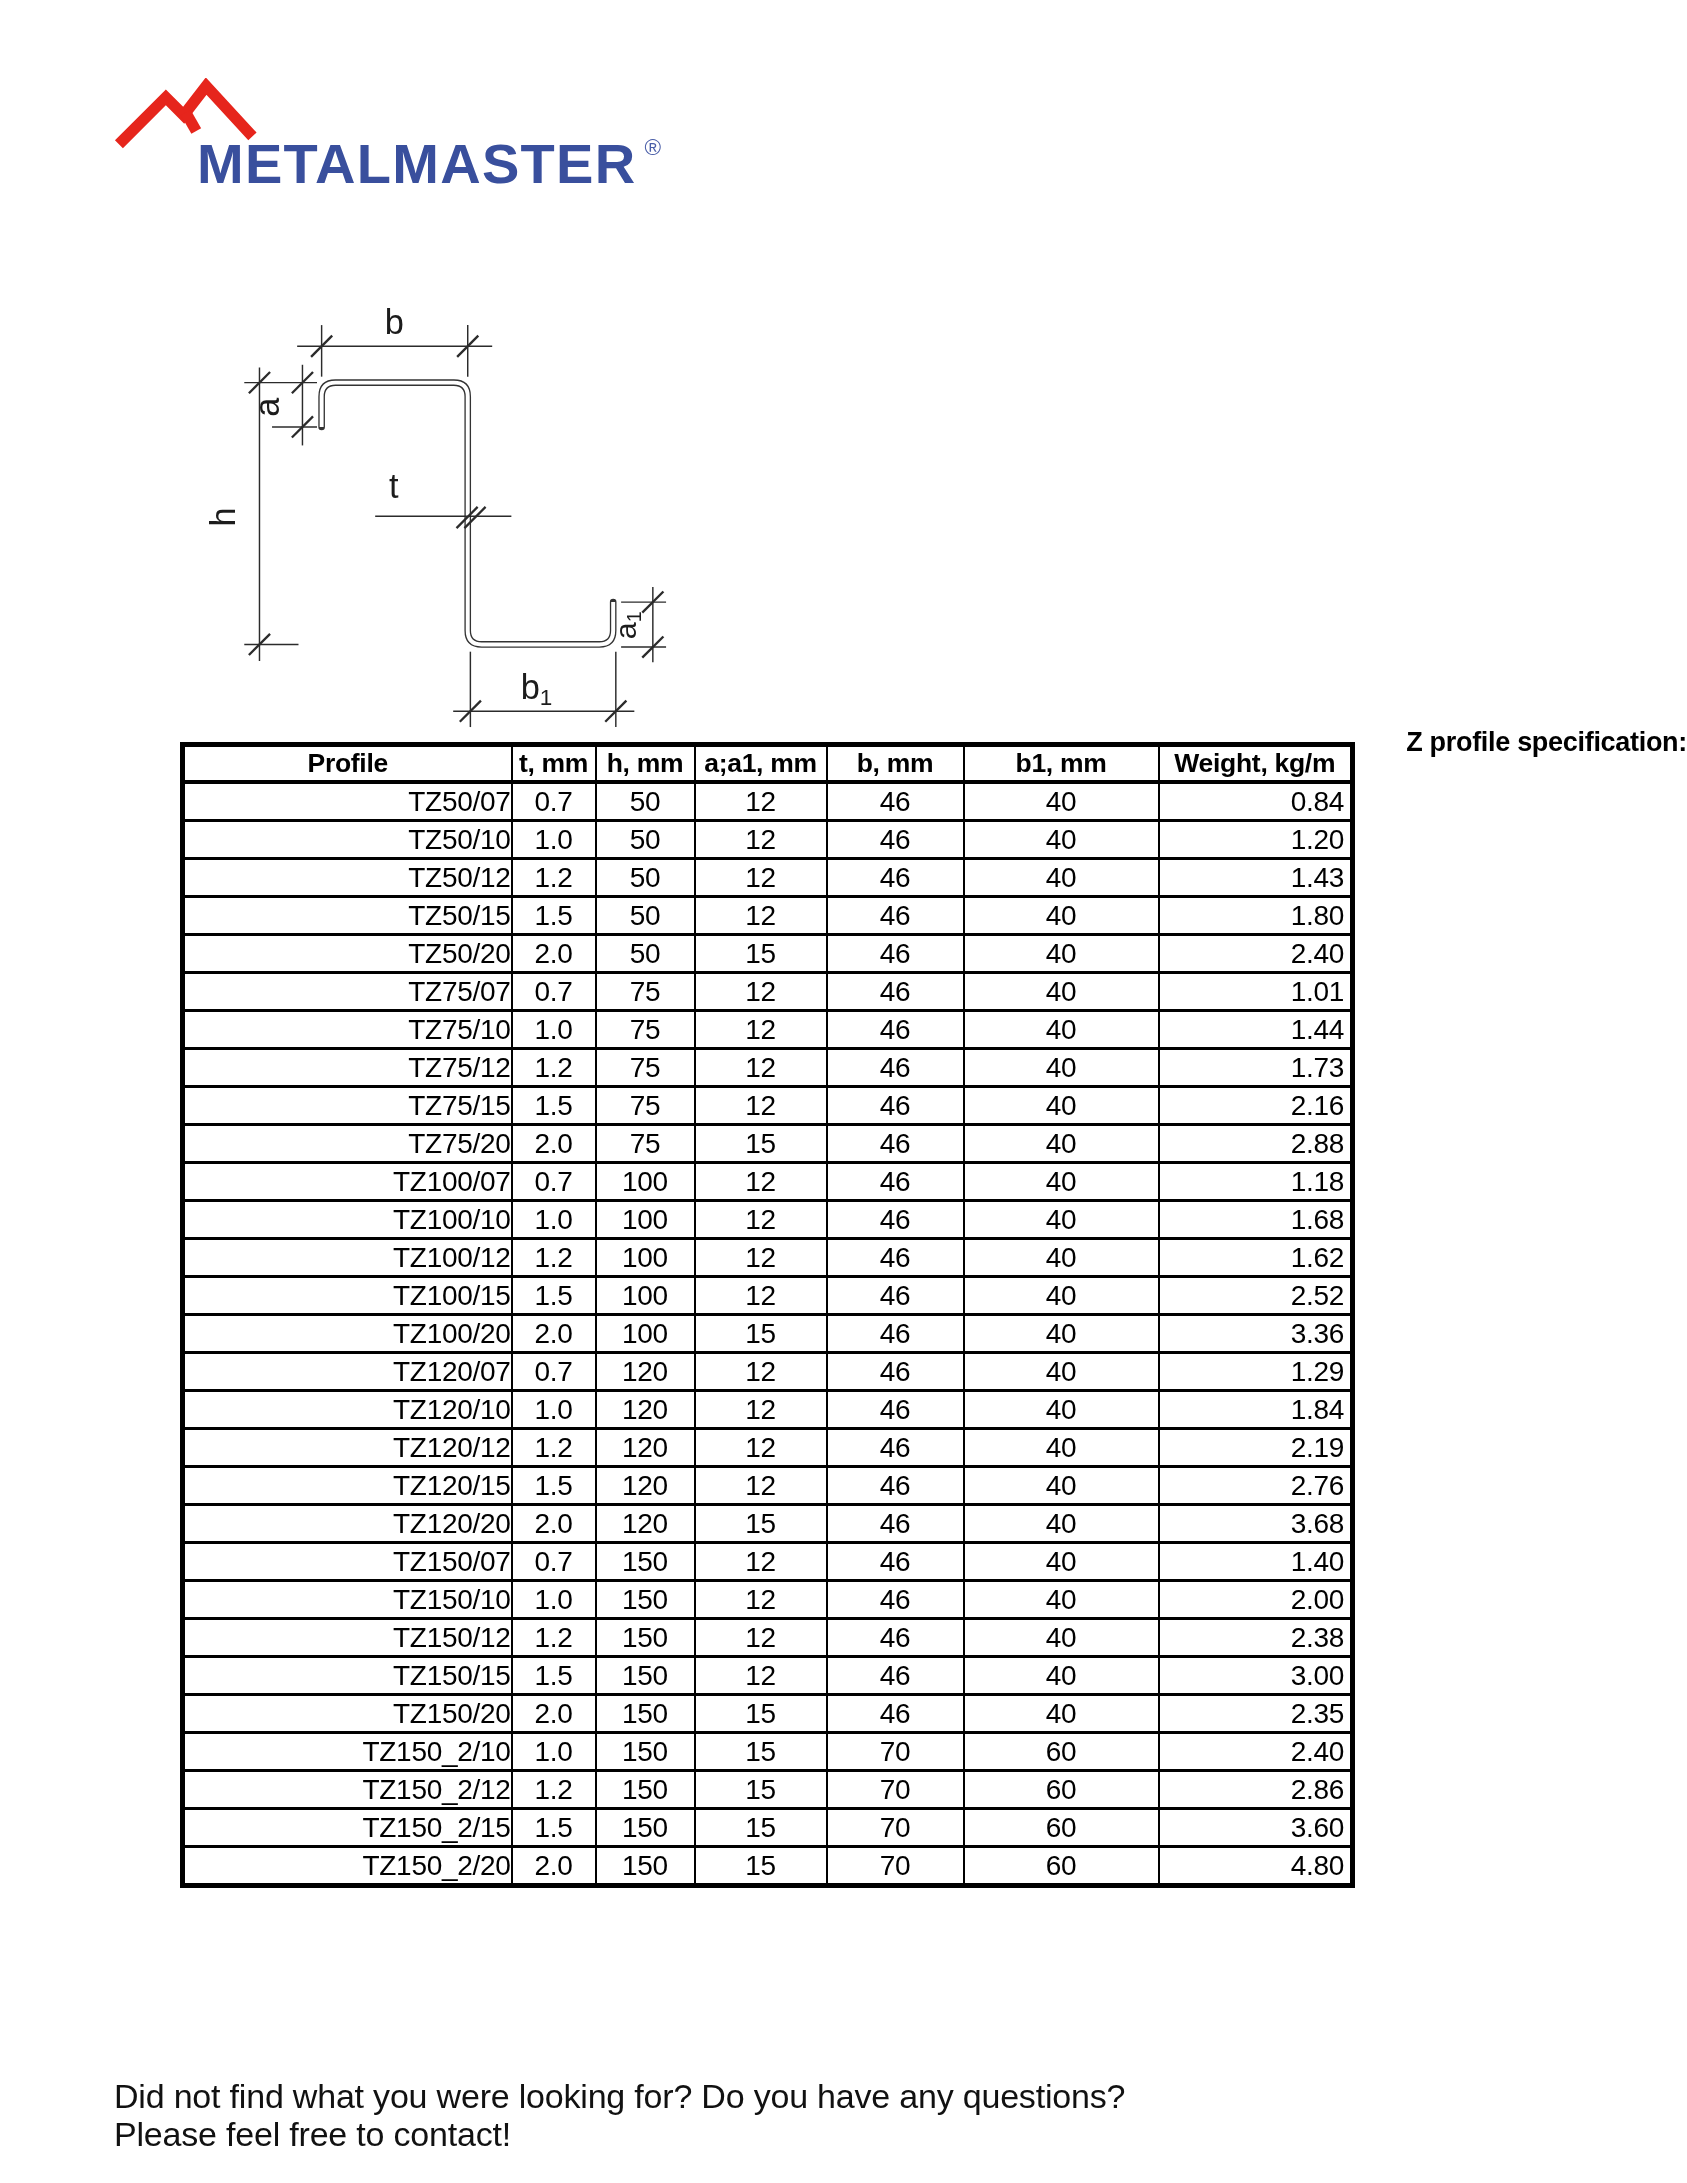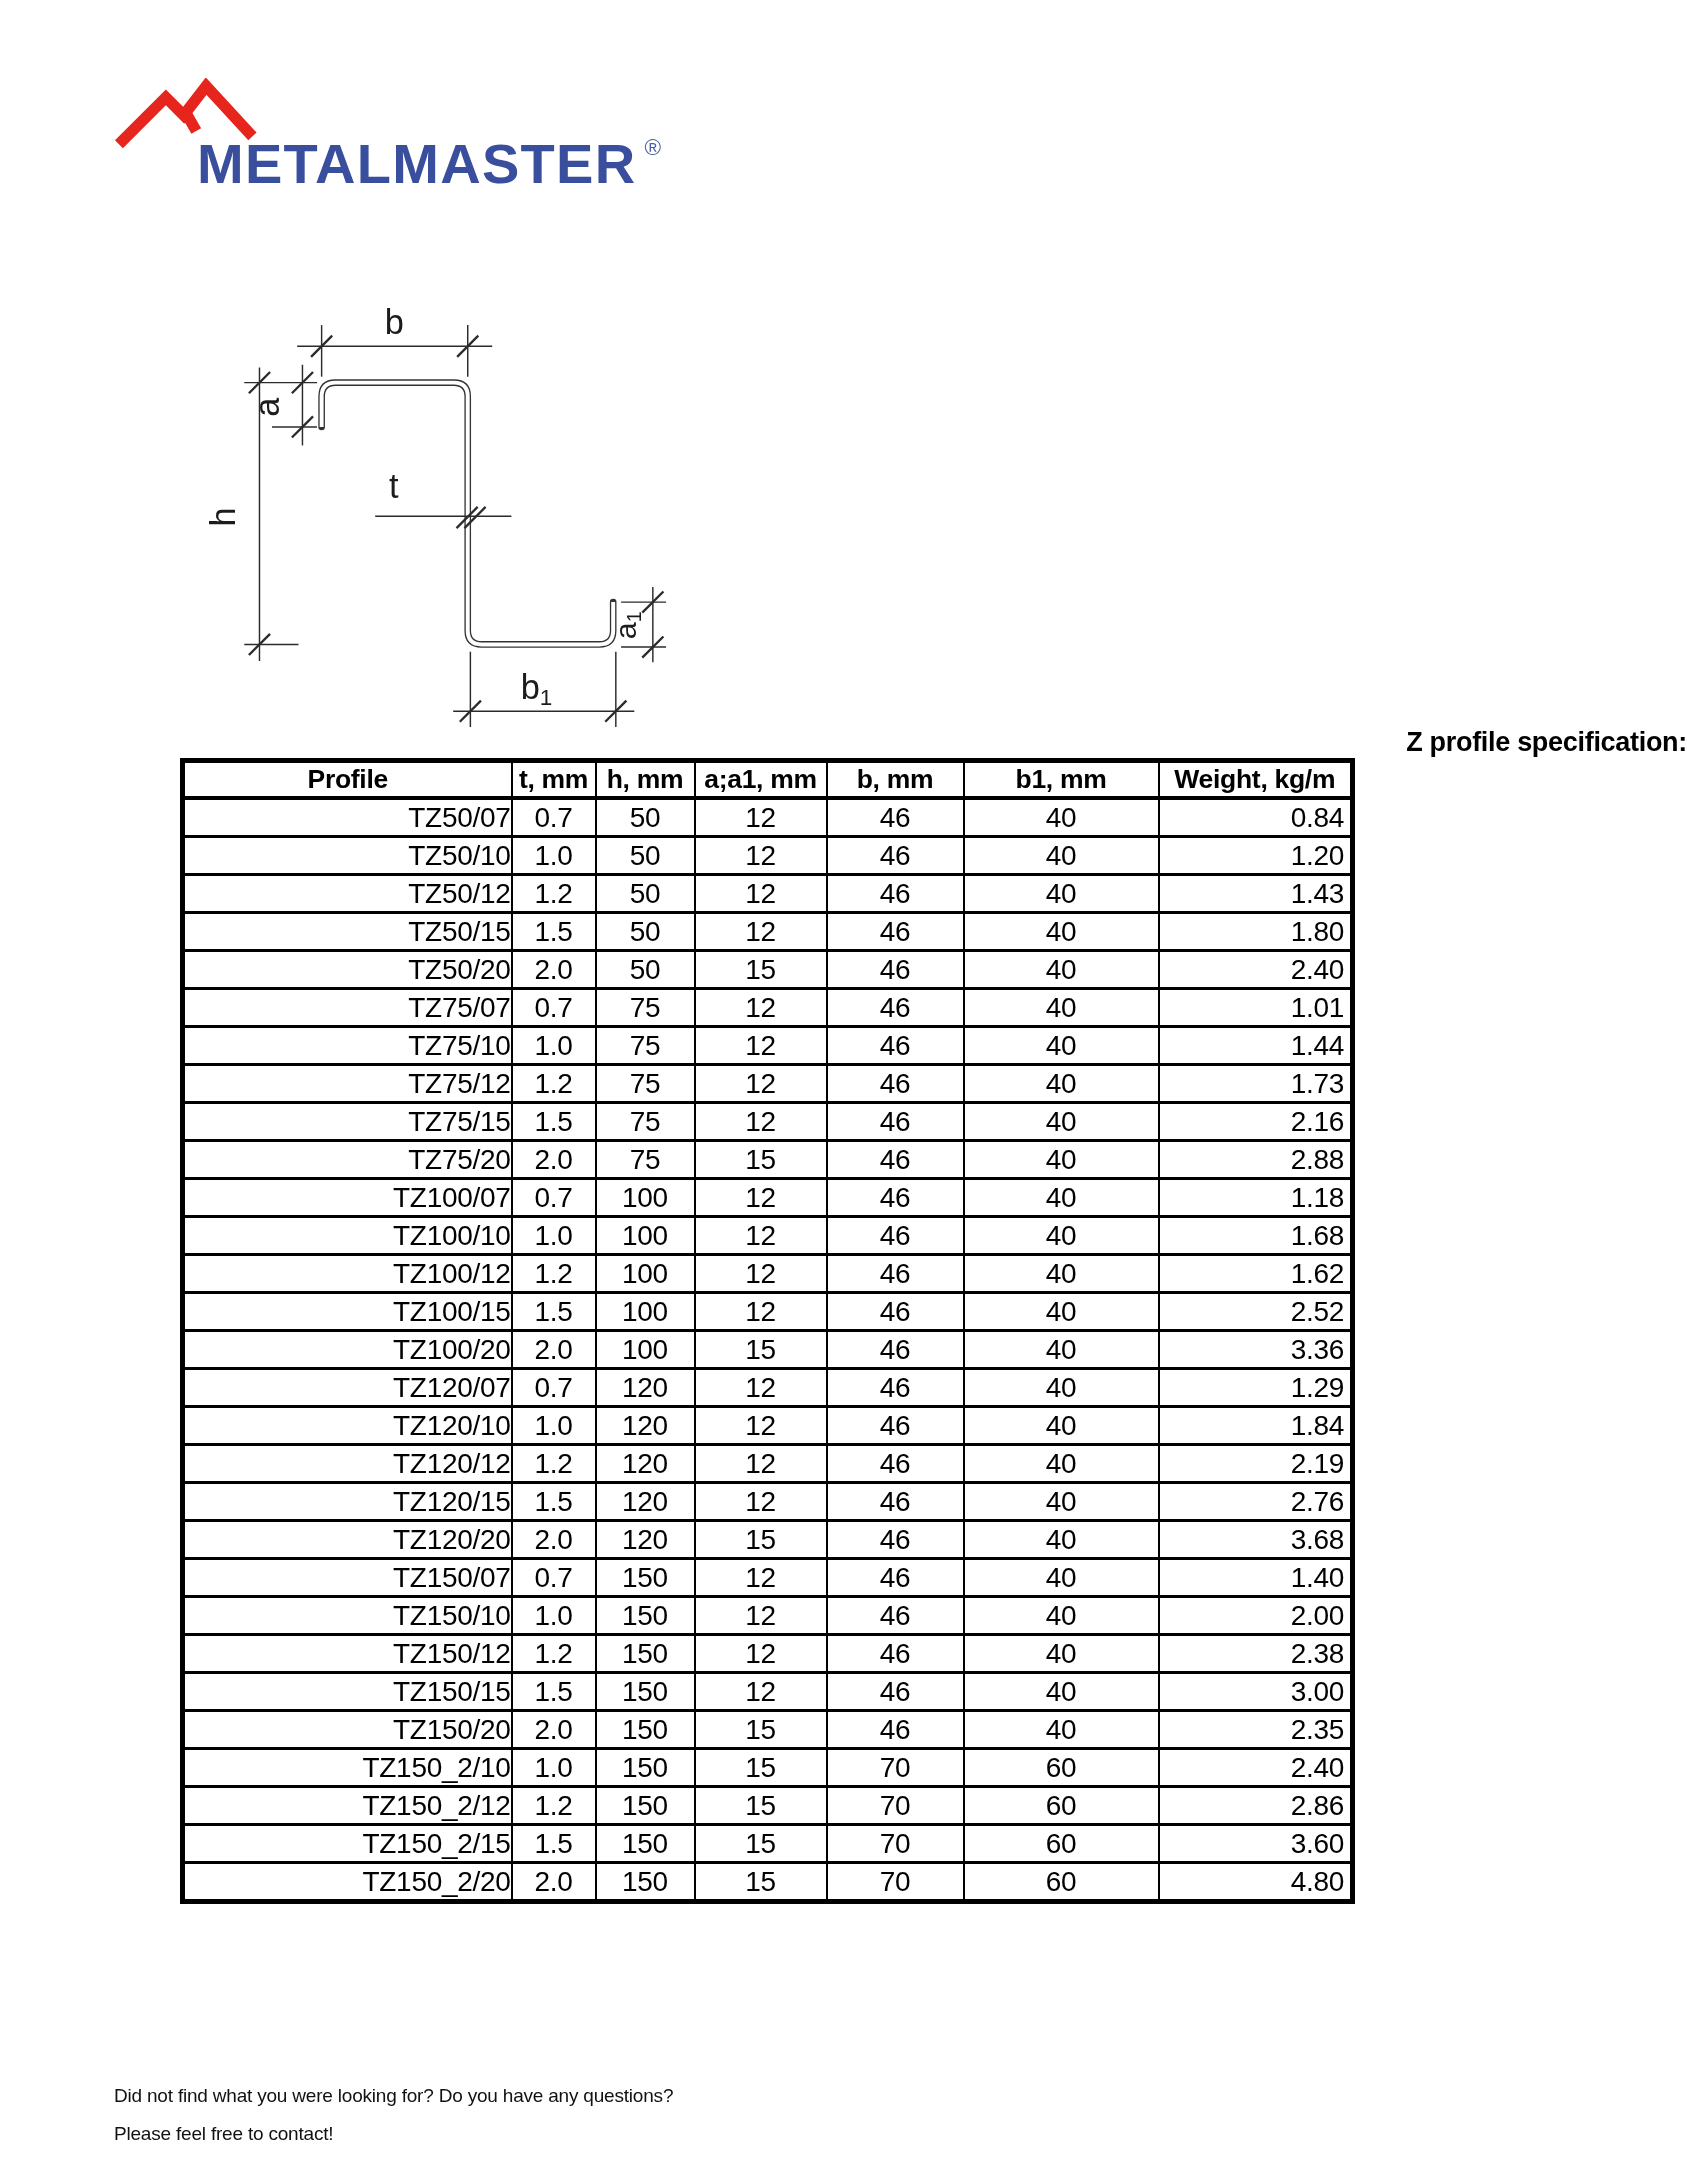--- a/index.html
+++ b/index.html
@@ -14,38 +14,38 @@
     color:#394F9D; letter-spacing:1.3px; line-height:1; white-space:nowrap;margin-left:40px;
   }
   .reg-mark { font-size:22.5px; font-weight:400; position:relative; top:-28px; margin-left:8px; color:#4a5ea8; }
   .diagram { position:absolute; left:198px; top:284px; }
   .diagram text { font-family:"Liberation Sans","DejaVu Sans",sans-serif; fill:#1c1c1c; }
   .table-title {
     position:absolute; left:0; top:726px; width:1687px; text-align:right;
     font-size:27px; font-weight:700; letter-spacing:-0.3px; line-height:32px;
   }
   .spec-table {
-    position:absolute; left:180px; top:758px; border-collapse:collapse;
+    position:absolute; left:180px; top:742px; border-collapse:collapse;
     table-layout:fixed; border:5.3px solid #000;
   }
   .spec-table th {
     height:33px; font-size:26.5px; font-weight:700; padding:0; line-height:1;
     border:2px solid #000; border-bottom:4.6px solid #000; letter-spacing:-0.3px;
     text-align:center; overflow:hidden; white-space:nowrap;
   }
   .spec-table td {
     height:35px; font-size:28px; padding:0; line-height:1;
     border:2px solid #000; border-top:3.3px solid #000; border-bottom:3.3px solid #000;
     letter-spacing:-0.3px; overflow:hidden; white-space:nowrap;
   }
   td.al { text-align:right;  padding-left:4.6px;  }
   td.ac { text-align:center; }
   td.ar { text-align:right; padding-right:6px;margin-left:13px; }
   .footer {
-    position:absolute; left:114px; top:2077px; font-size:19px; line-height:38px;
+    position:absolute; left:114px; top:2077px; font-size:34px; line-height:38px;
     letter-spacing:-0.2px; color:#111;
   }
   .footer p { margin:0; }
 </style>
 </head>
 <body>
 
 <div>
   <svg class="logo-mountain" width="152" height="77" viewBox="0 0 230 116">
     <g fill="none" stroke-linecap="butt" stroke-linejoin="miter" stroke="#E6251C" stroke-width="17">

